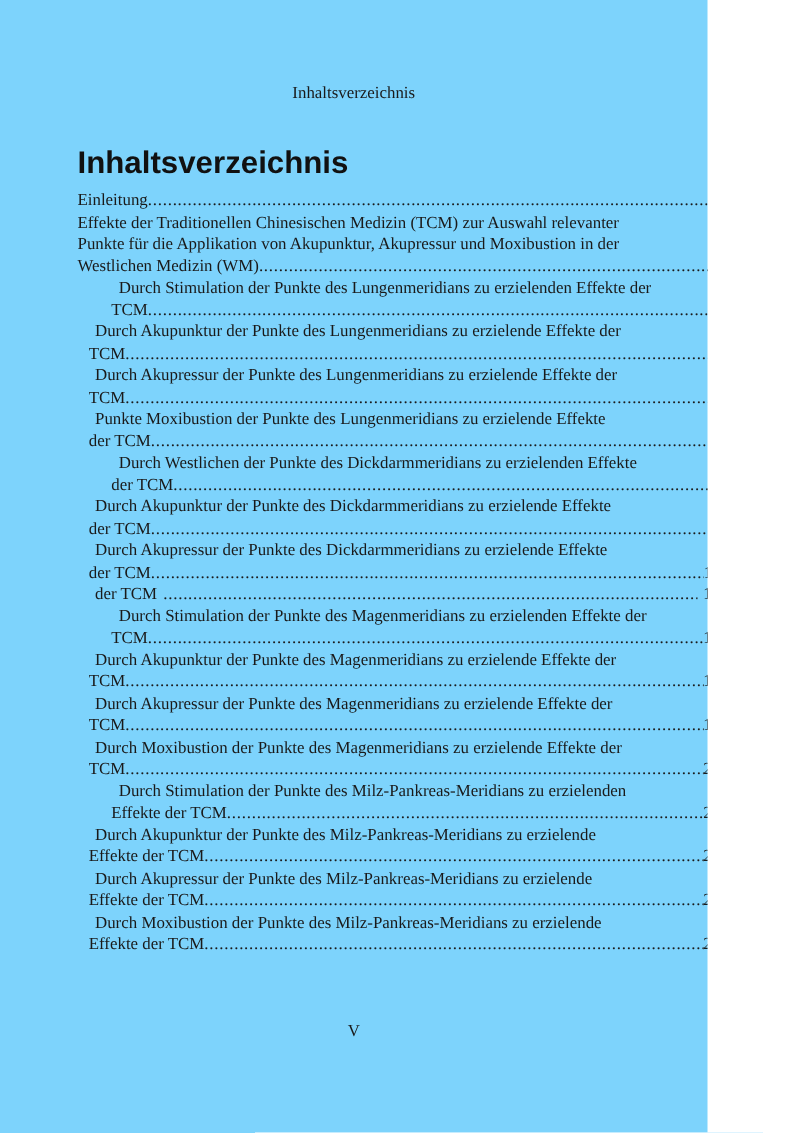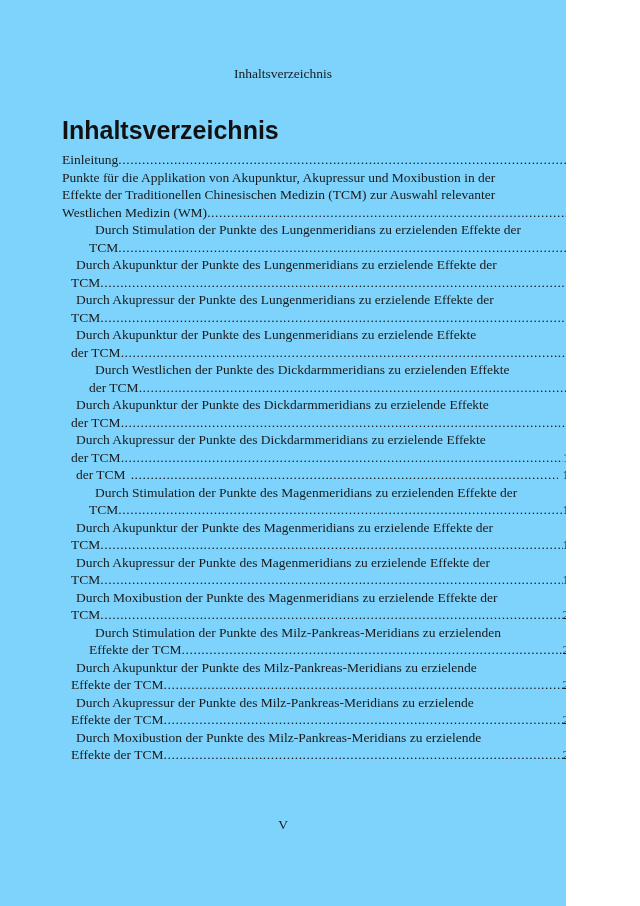--- a/index.html
+++ b/index.html
@@ -76,22 +76,22 @@
 
   <div class="toc" id="toc">
       <div class="toc-entry l1">
         <div class="toc-line last">
           <span class="toc-text">Einleitung</span>
           <span class="leader">..........................................................................................................................................................................</span>
           <span class="pagenum">1</span>
         </div>
       </div>
       <div class="toc-entry l1">
+        <div class="toc-line">Effekte der Traditionellen Chinesischen Medizin (TCM) zur Auswahl relevanter</div>
         <div class="toc-line">Punkte für die Applikation von Akupunktur, Akupressur und Moxibustion in der</div>
-        <div class="toc-line">Effekte der Traditionellen Chinesischen Medizin (TCM) zur Auswahl relevanter</div>
         <div class="toc-line last">
           <span class="toc-text">Westlichen Medizin (WM)</span>
           <span class="leader">..........................................................................................................................................................................</span>
           <span class="pagenum">3</span>
         </div>
       </div>
       <div class="toc-entry l2">
         <div class="toc-line">Durch Stimulation der Punkte des Lungenmeridians zu erzielenden Effekte der</div>
         <div class="toc-line last">
           <span class="toc-text">TCM</span>
@@ -109,21 +109,21 @@
       </div>
       <div class="toc-entry l3">
         <div class="toc-line">Durch Akupressur der Punkte des Lungenmeridians zu erzielende Effekte der</div>
         <div class="toc-line last">
           <span class="toc-text">TCM</span>
           <span class="leader">..........................................................................................................................................................................</span>
           <span class="pagenum">6</span>
         </div>
       </div>
       <div class="toc-entry l3">
-        <div class="toc-line">Durch Akupunktur der Punkte des Lungenmeridians zu erzielende Effekte</div>
+        <div class="toc-line">Punkte Moxibustion der Punkte des Lungenmeridians zu erzielende Effekte</div>
         <div class="toc-line last">
           <span class="toc-text">der TCM</span>
           <span class="leader">..........................................................................................................................................................................</span>
           <span class="pagenum">6</span>
         </div>
       </div>
       <div class="toc-entry l2">
         <div class="toc-line">Durch Westlichen der Punkte des Dickdarmmeridians zu erzielenden Effekte</div>
         <div class="toc-line last">
           <span class="toc-text">der TCM</span>

